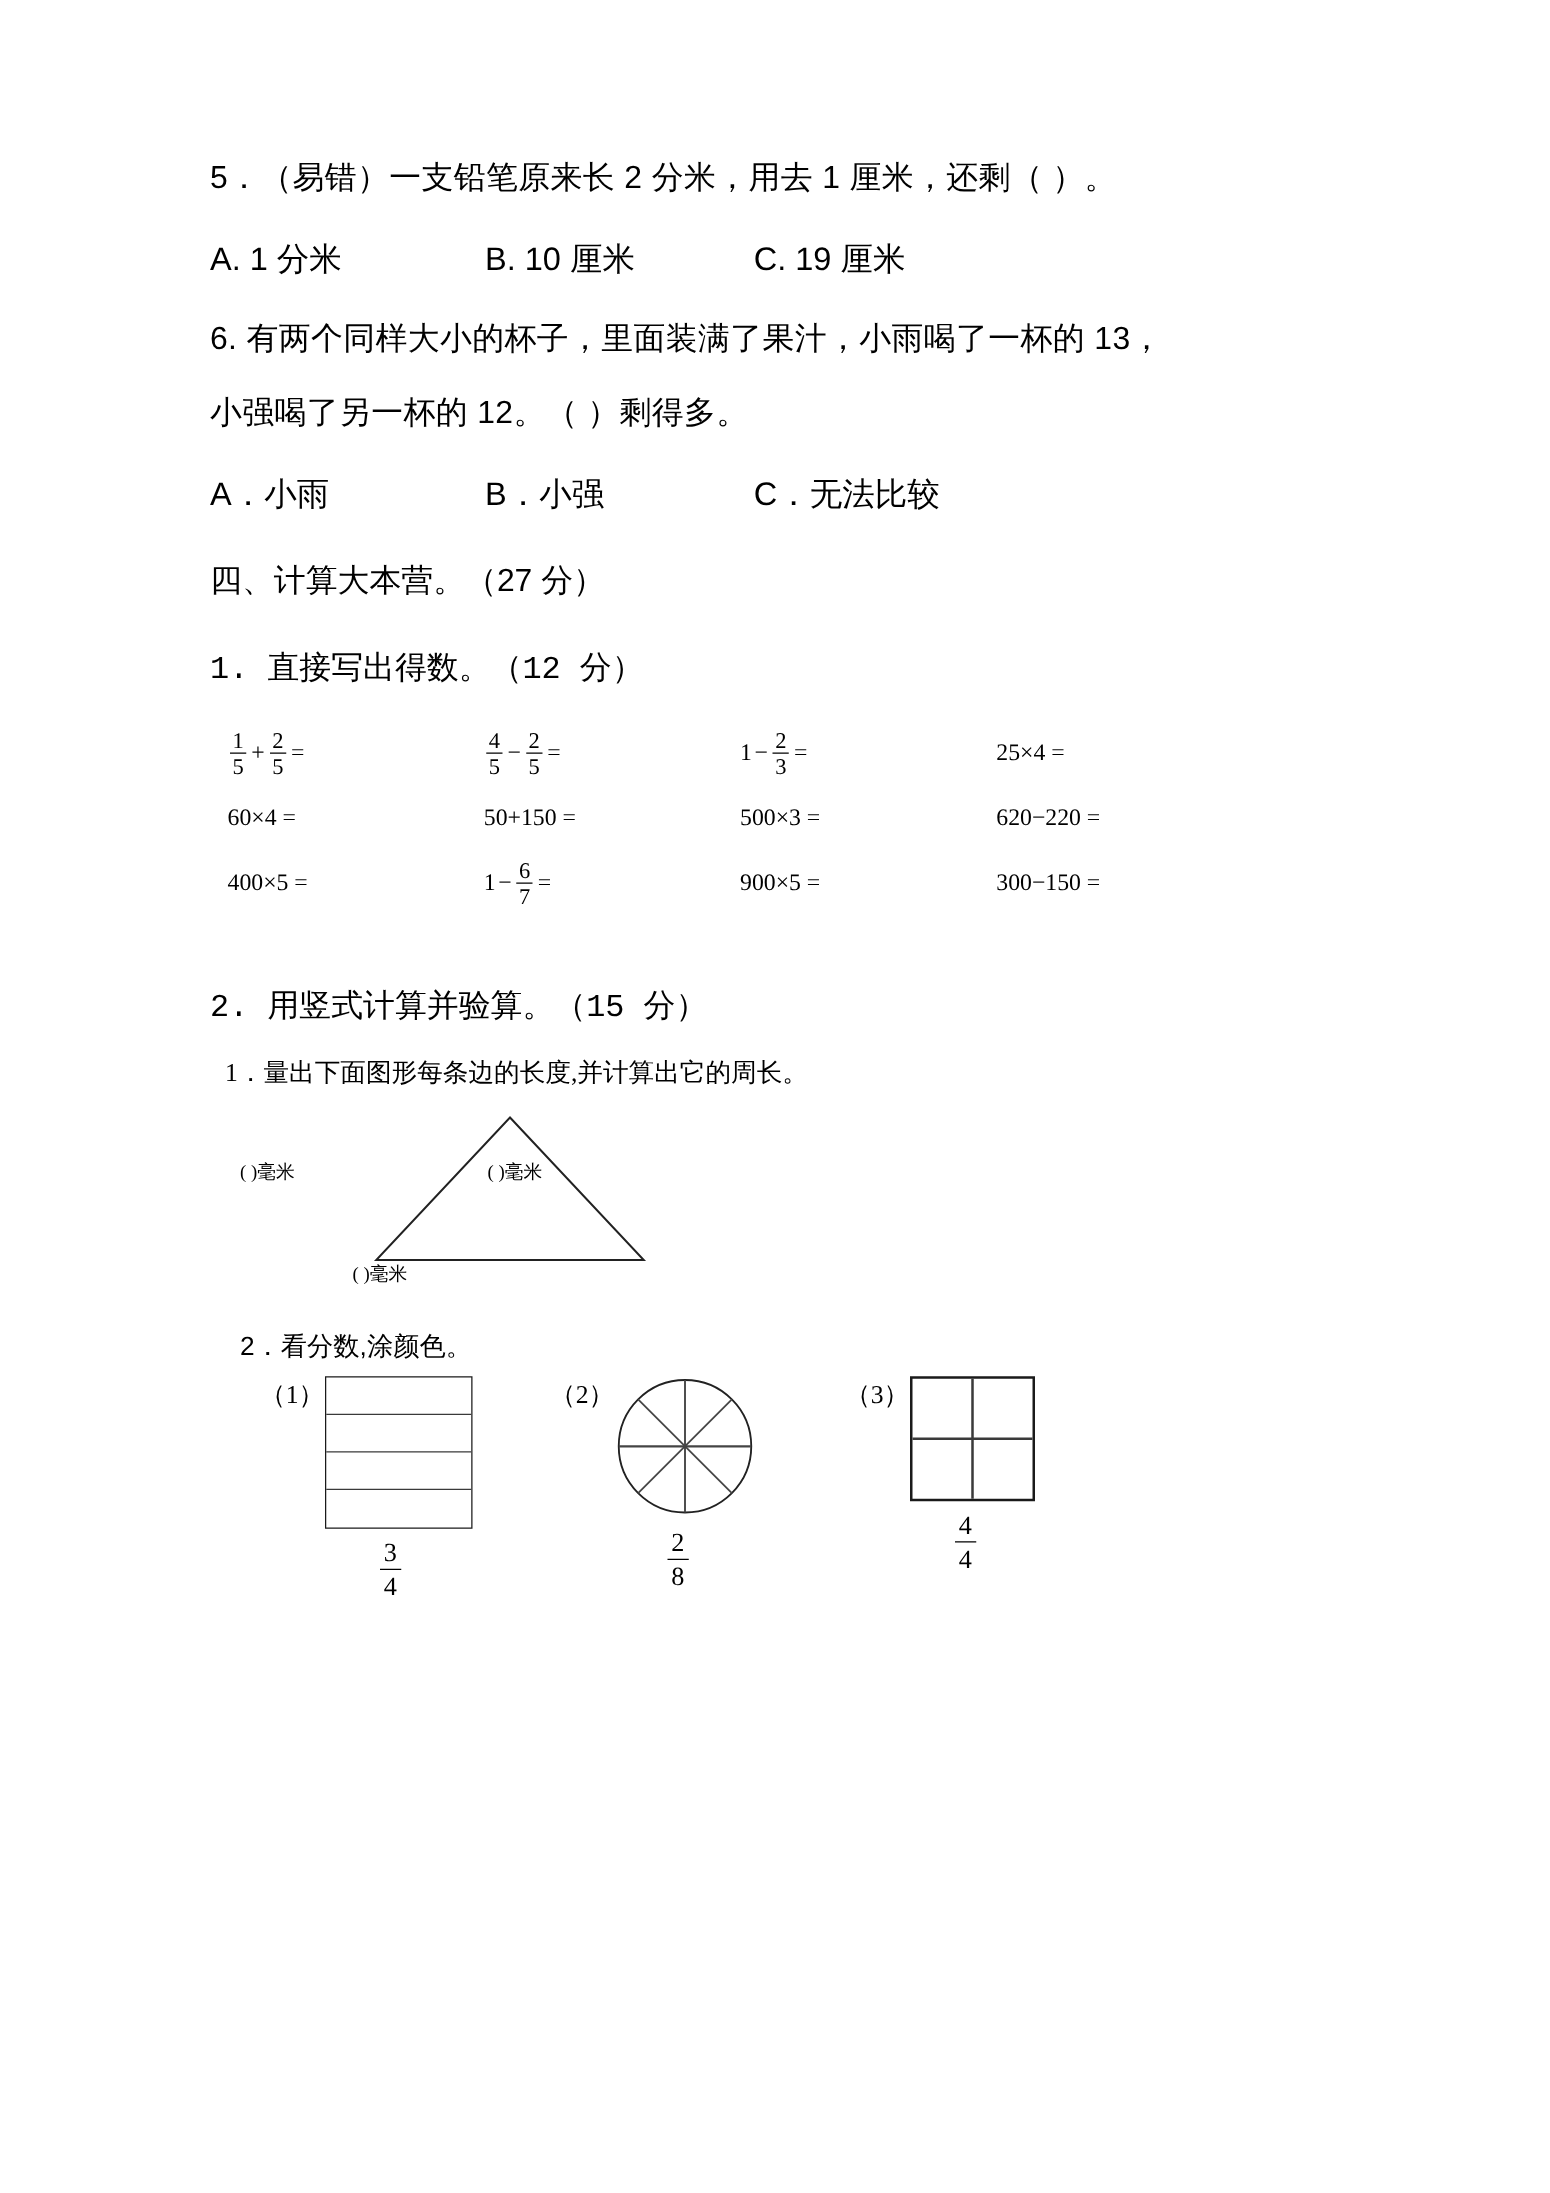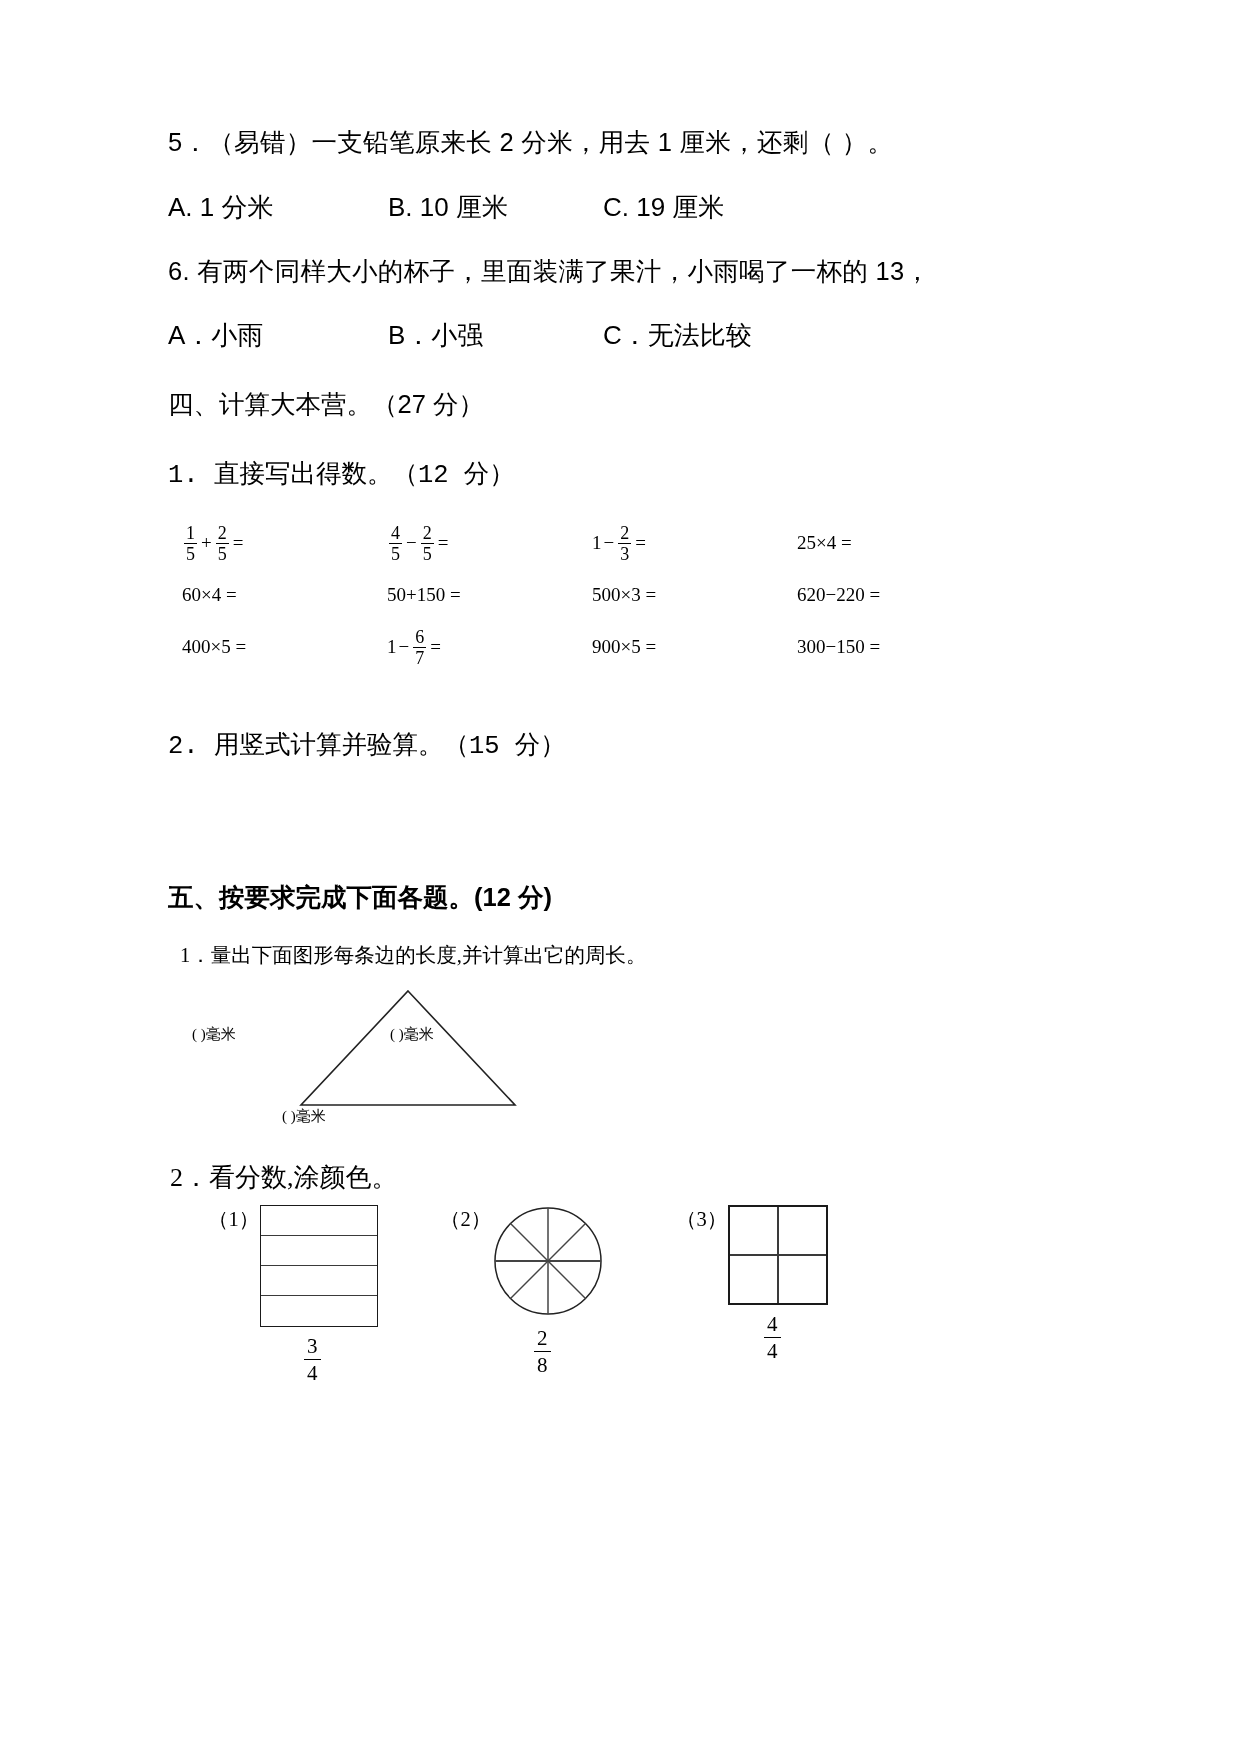--- a/index.html
+++ b/index.html
@@ -105,23 +105,23 @@
     margin-top: 118px;
     margin-bottom: 26px;
   }
   .sq1 {
     font-family: "Liberation Serif", serif;
     font-size: 20.5px;
     margin-left: 12px;
     margin-bottom: 6px;
   }
   .sq2 {
-    font-family: Liberation Serif, serif;
-    font-size: 26px;
-    margin-left: 2px;
+    font-family: Liberation Sans, sans-serif;
+    font-size: 21px;
+    margin-left: 24px;
     margin-top: 10px;
     margin-bottom: 10px;
   }
 
   
   .tri-block {
     position: relative;
     height: 175px;
     width: 480px;
     margin-left: 10px;
@@ -203,20 +203,21 @@
   <div class="content">
 
     <div class="qline">5．（易错）一支铅笔原来长 2 分米，用去 1 厘米，还剩（      ）。</div>
     <div class="opts">
       <div class="opt" style="width:220px">A. 1 分米</div>
       <div class="opt" style="width:215px">B. 10 厘米</div>
       <div class="opt">C. 19 厘米</div>
     </div>
 
     <div class="qline">6. 有两个同样大小的杯子，里面装满了果汁，小雨喝了一杯的 13，</div>
+    <div class="qline">小强喝了另一杯的 12。（    ）剩得多。</div>
     <div class="opts">
       <div class="opt" style="width:220px">A．小雨</div>
       <div class="opt" style="width:215px">B．小强</div>
       <div class="opt">C．无法比较</div>
     </div>
 
     <div class="section-head">四、计算大本营。（27 分）</div>
     <div class="sub-head">1. 直接写出得数。（12 分）</div>
 
     <div class="calc-grid">
@@ -277,21 +278,20 @@
           <span class="op">=</span>
         </div>
         <div class="cell">900×5 =</div>
         <div class="cell">300−150 =</div>
       </div>
 
     </div>
 
     <div class="sub-head" style="margin-top:54px">2. 用竖式计算并验算。（15 分）</div>
 
-    <div class="five-head">五、按要求完成下面各题。(12 分)</div>
 
     <div class="sq1">1．量出下面图形每条边的长度,并计算出它的周长。</div>
 
     <div class="tri-block">
       <svg class="tri-svg" width="260" height="150" viewBox="0 0 260 150">
         <polygon points="130,8 237,122 23,122" fill="none" stroke="#222" stroke-width="1.6"></polygon>
       </svg>
       <span class="tri-label left">(      )毫米</span>
       <span class="tri-label right">(      )毫米</span>
       <span class="tri-label bot">(      )毫米</span>

